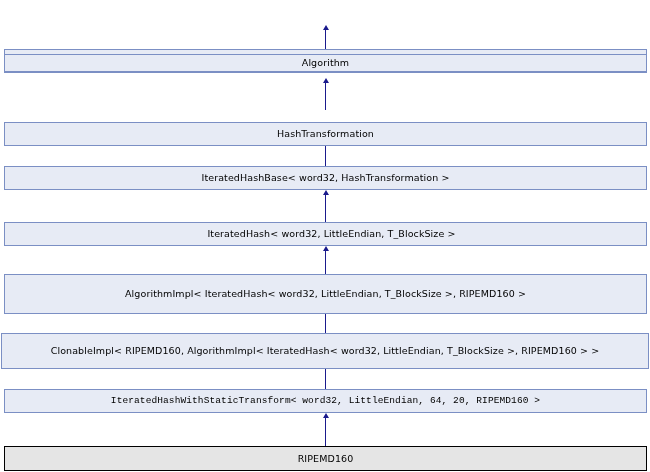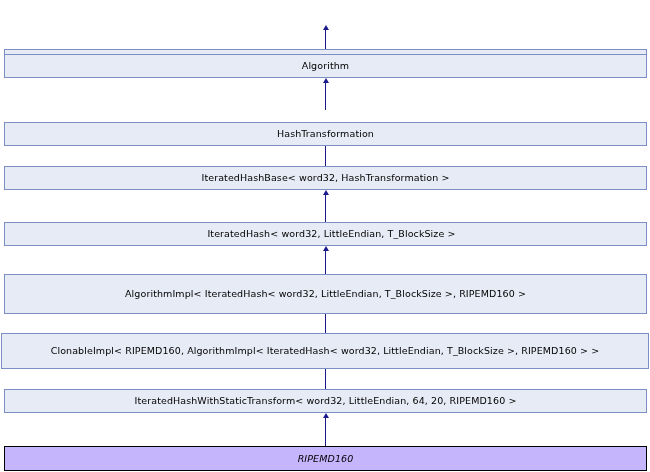--- a/index.html
+++ b/index.html
@@ -36,23 +36,22 @@
   .node .node-label {
     font-size: 9.5px;
     line-height: 1;
     color: #000000;
     letter-spacing: 0.1px;
     text-align: center;
     padding: 0 3px;
   }
   
   .node.focus {
-    background: #c4b5fd;
+    background: #e5e5e5;
     border: 1.6px solid #000000;
-    font-style: italic;
   }
 
   
   .edge {
     position: absolute;
     width: 0;
   }
   .edge .shaft {
     position: absolute;
     left: 0;
@@ -104,37 +103,37 @@
       <div class="shaft"></div>
       <div class="head"></div>
     </div>
     <div class="edge" style="left: 325px; top: 413px; height: 33px;">
       <div class="shaft"></div>
       <div class="head"></div>
     </div>
     <div class="node" style="left: 4px; top: 1px; width: 643px; height: 24px; margin-top: 48px;">
       <span class="node-label">Clonable</span>
     </div>
-    <div class="node" style="left: 4px; top: 54px; width: 643px; height: 24px; align-items: center;">
+    <div class="node" style="left: 4px; top: 54px; width: 643px; height: 18px; align-items: center;">
       <span class="node-label">Algorithm</span>
     </div>
     <div class="node" style="left: 4px; top: 110px; width: 643px; height: 24px; margin-top: 12px;">
       <span class="node-label">HashTransformation</span>
     </div>
     <div class="node" style="left: 4px; top: 166px; width: 643px; height: 24px;">
       <span class="node-label">IteratedHashBase&lt; word32, HashTransformation &gt;</span>
     </div>
     <div class="node" style="left: 4px; top: 222px; width: 643px; height: 24px; padding-left: 12px;">
       <span class="node-label">IteratedHash&lt; word32, LittleEndian, T_BlockSize &gt;</span>
     </div>
     <div class="node" style="left: 4px; top: 274px; width: 643px; height: 40px;">
       <span class="node-label">AlgorithmImpl&lt; IteratedHash&lt; word32, LittleEndian, T_BlockSize &gt;, RIPEMD160 &gt;</span>
     </div>
     <div class="node" style="left: 1px; top: 333px; width: 648px; height: 36px;">
       <span class="node-label">ClonableImpl&lt; RIPEMD160, AlgorithmImpl&lt; IteratedHash&lt; word32, LittleEndian, T_BlockSize &gt;, RIPEMD160 &gt; &gt;</span>
     </div>
-    <div class="node" style="left: 4px; top: 389px; width: 643px; height: 24px;">
+    <div class="node" style="left: 4px; top: 389px; width: 643px; height: 24px; font-family: Liberation Mono, monospace;">
       <span class="node-label">IteratedHashWithStaticTransform&lt; word32, LittleEndian, 64, 20, RIPEMD160 &gt;</span>
     </div>
     <div class="node focus" style="left: 4px; top: 446px; width: 643px; height: 25px;">
       <span class="node-label">RIPEMD160</span>
     </div>
   </div>
 
 </body></html>

